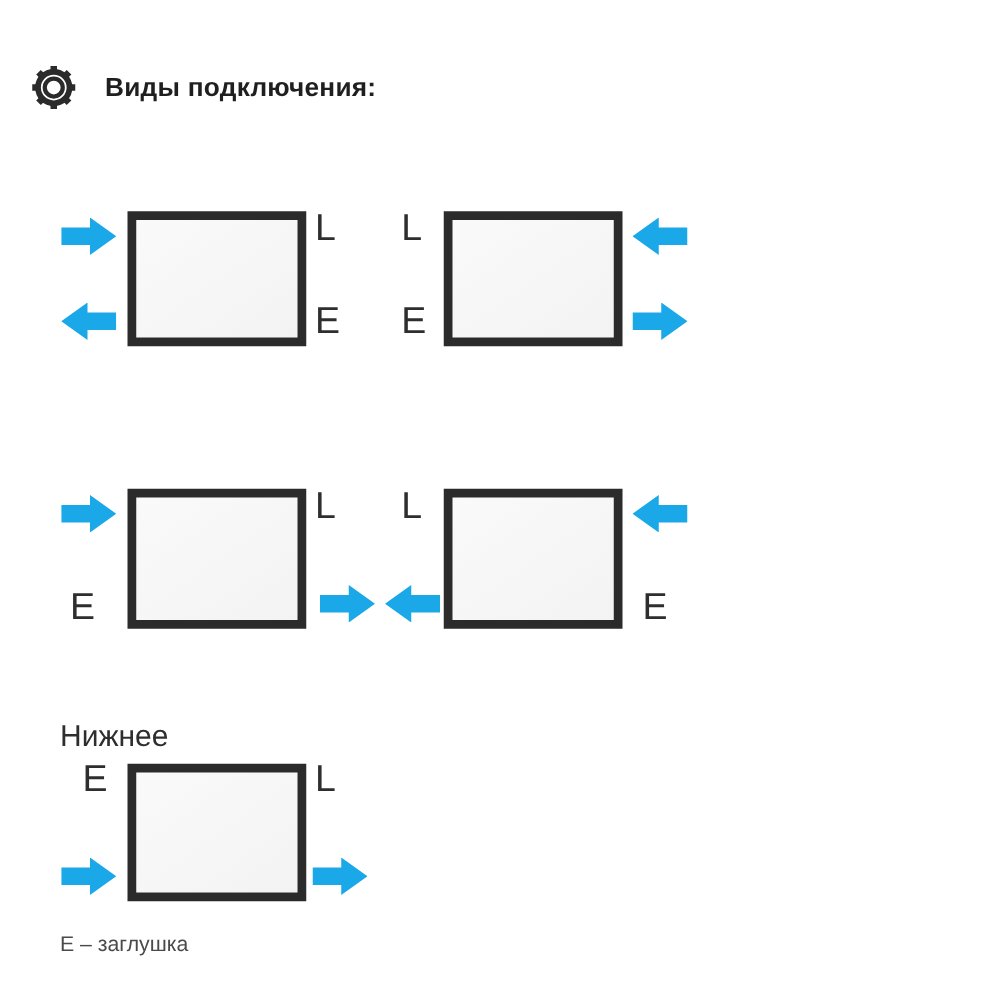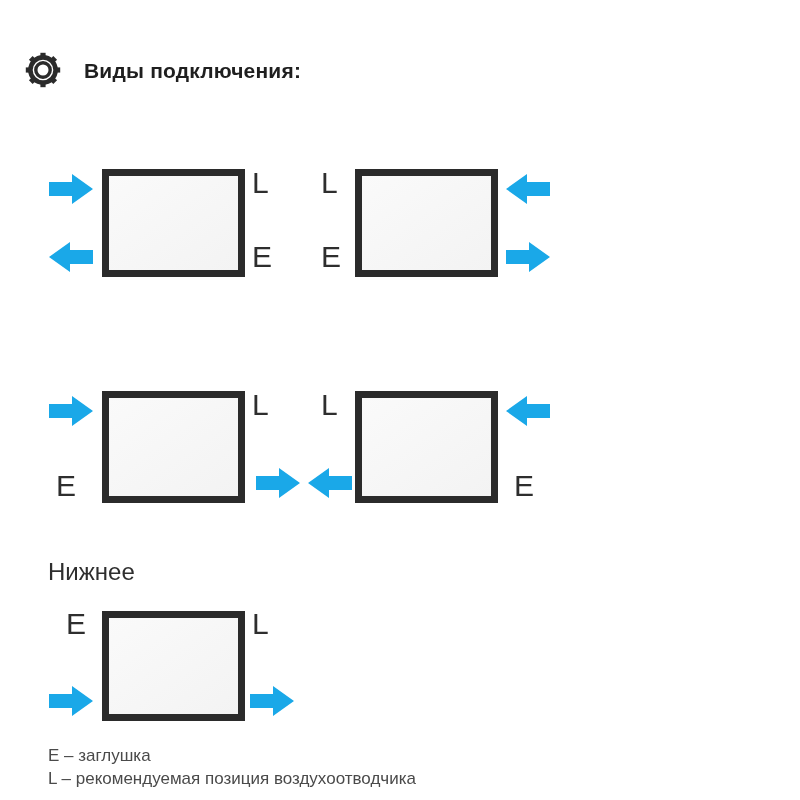--- a/index.html
+++ b/index.html
@@ -92,30 +92,29 @@
   <div class="port" style="left:321px;top:361px">L</div>
   <div class="radiator" style="left:355px;top:363px;width:143px;height:112px"></div>
   <svg class="arrow" style="left:506px;top:368px" viewBox="0 0 44 30">
     <polygon points="44,8 21,8 21,0 0,15 21,30 21,22 44,22" fill="#1aa8e8"></polygon>
   </svg>
   <svg class="arrow" style="left:308px;top:440px" viewBox="0 0 44 30">
     <polygon points="44,8 21,8 21,0 0,15 21,30 21,22 44,22" fill="#1aa8e8"></polygon>
   </svg>
   <div class="port" style="left:514px;top:442px">E</div>
 
-  <div class="section-label" style="left:48px;top:532px">Нижнее</div>
+  <div class="section-label" style="left:48px;top:550px">Нижнее</div>
 
   <div class="port" style="left:66px;top:580px">E</div>
   <div class="radiator" style="left:102px;top:583px;width:143px;height:110px"></div>
   <div class="port" style="left:252px;top:580px">L</div>
   <svg class="arrow" style="left:49px;top:658px" viewBox="0 0 44 30">
     <polygon points="0,8 23,8 23,0 44,15 23,30 23,22 0,22" fill="#1aa8e8"></polygon>
   </svg>
   <svg class="arrow" style="left:250px;top:658px" viewBox="0 0 44 30">
     <polygon points="0,8 23,8 23,0 44,15 23,30 23,22 0,22" fill="#1aa8e8"></polygon>
   </svg>
 
-  <div class="legend-line" style="top:742px">L – рекомендуемая позиция воздухоотводчика</div>
   <div class="legend-line" style="top:719px">E – заглушка</div>
 
   <div class="remnant"></div>
 
 </div>
 
 </body></html>

